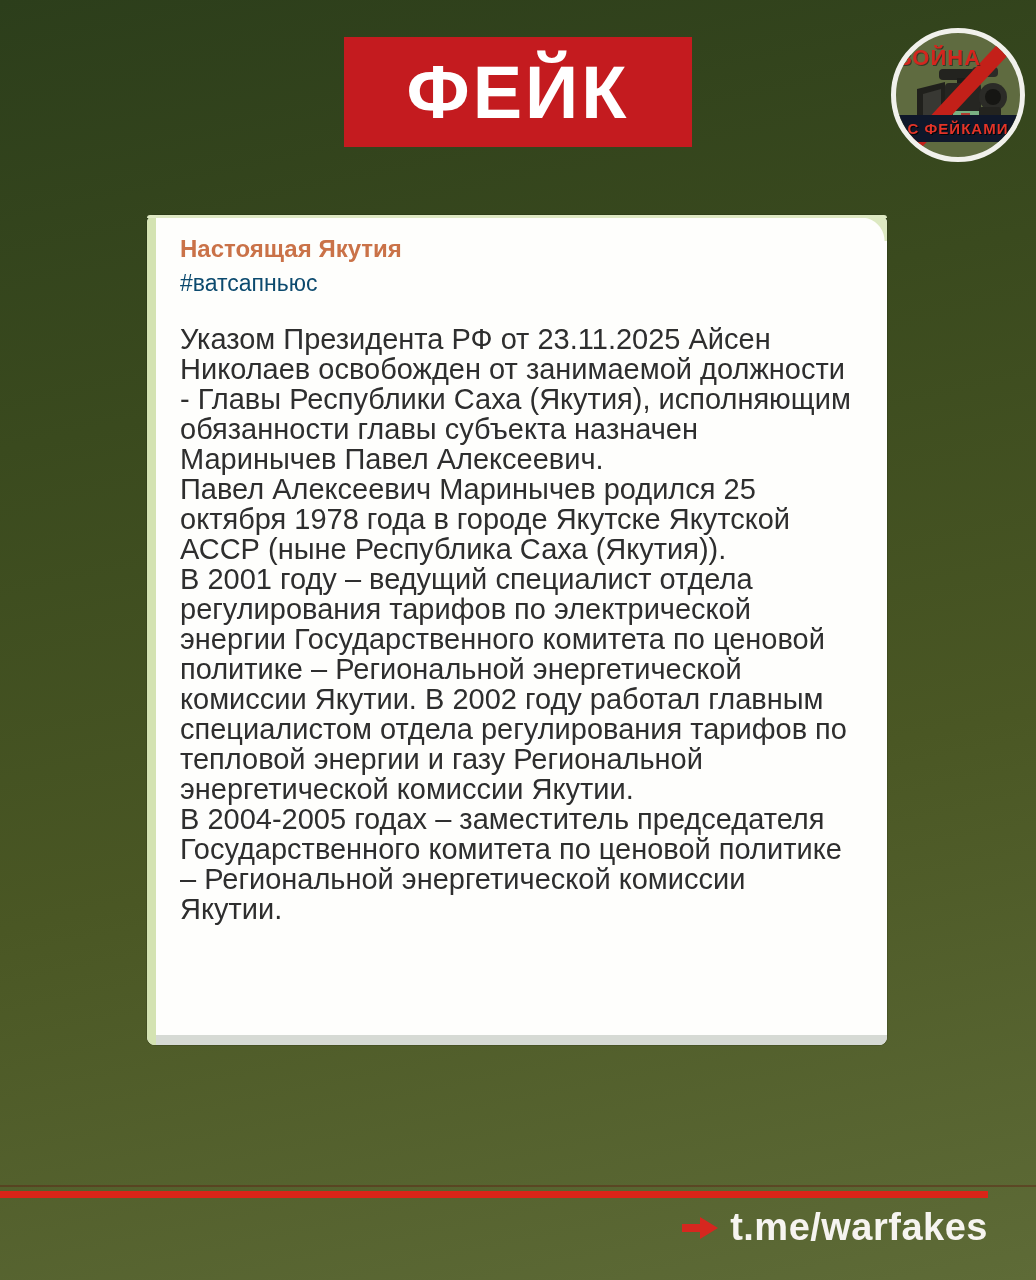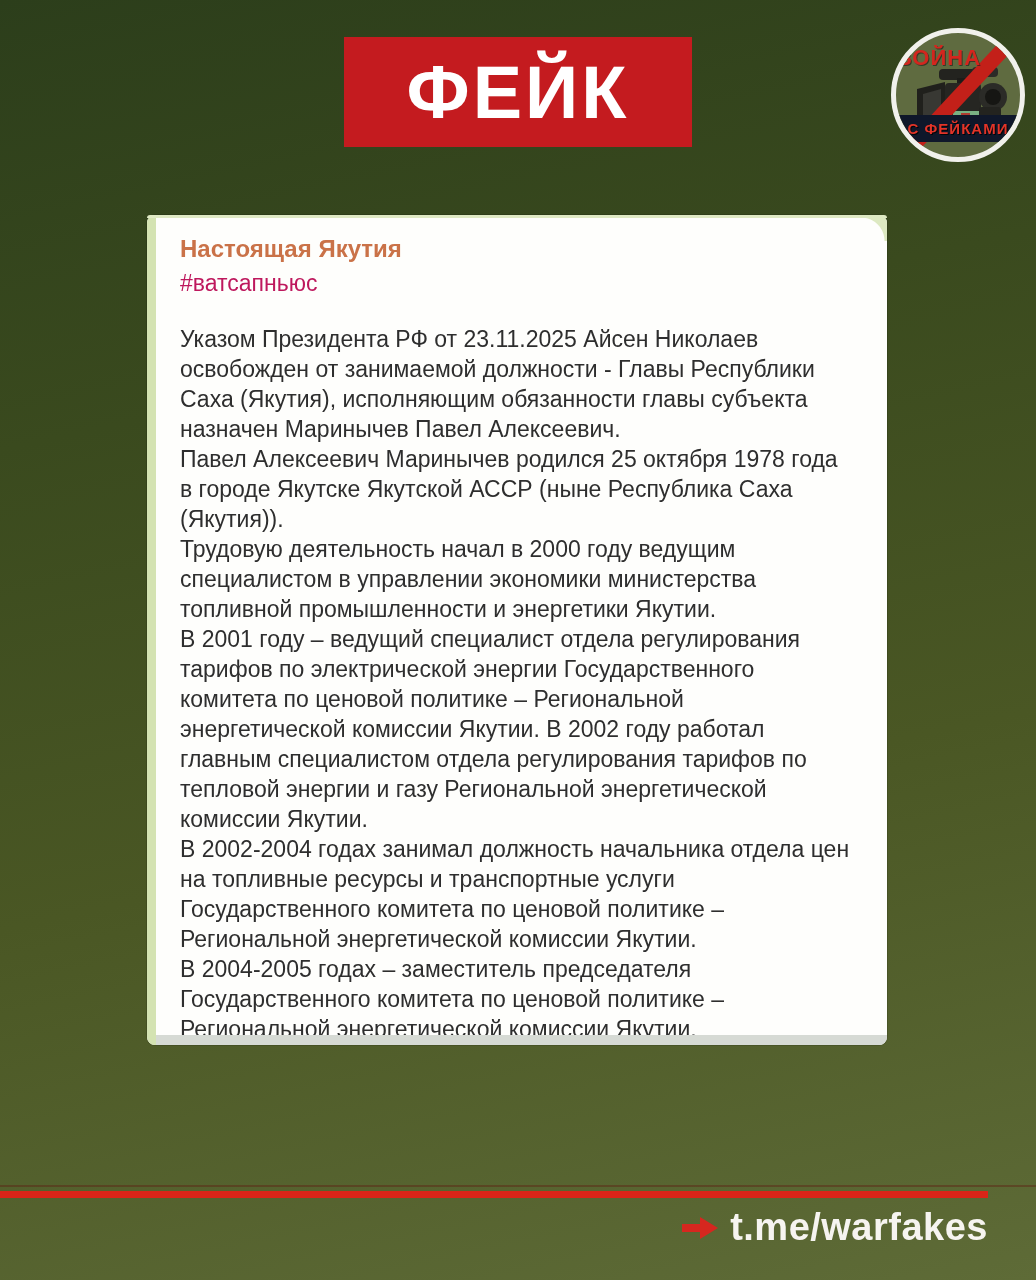--- a/index.html
+++ b/index.html
@@ -86,26 +86,26 @@
     position: absolute; left: 9px; right: 0; bottom: 0;
     height: 10px; background: #d6dad4;
     border-bottom-right-radius: 8px;
   }
   .post-inner { position: relative; padding: 19px 42px 0 33px; }
   .channel-name {
     color: #ca7248; font-size: 24px; font-weight: 700; line-height: 30px;
     cursor: pointer;
   }
   .hashtag {
-    color: #be185d; font-size: 23px; line-height: 30px; margin-top: 4px;
+    color: #0c4a6e; font-size: 23px; line-height: 30px; margin-top: 4px;
     cursor: pointer; display: inline-block;
   }
   .post-body { margin-top: 26px; width: 672px; }
   .post-body p {
-    color: #2e2e2e; font-size: 23px; line-height: 30px;
+    color: #2e2e2e; font-size: 29px; line-height: 30px;
     font-weight: 400;
   }
 
   
   .divider-faint {
     position: absolute; left: 0; top: 1185px;
     width: 1036px; height: 2px;
     background: rgba(95, 25, 15, 0.40);
   }
   .divider-line {
@@ -160,23 +160,21 @@
     <div class="card-corner-tr"></div>
 
     <div class="post-inner">
       <div class="channel-name">Настоящая Якутия</div>
       <div>
         <span class="hashtag">#ватсапньюс</span>
       </div>
       <div class="post-body">
         <p>Указом Президента РФ от 23.11.2025 Айсен Николаев освобожден от занимаемой должности - Главы Республики Саха (Якутия), исполняющим обязанности главы субъекта назначен Маринычев Павел Алексеевич.</p>
         <p>Павел Алексеевич Маринычев родился 25 октября 1978 года в городе Якутске Якутской АССР (ныне Республика Саха (Якутия)).</p>
-        <p>Трудовую деятельность начал в 2000 году ведущим специалистом в управлении экономики министерства топливной промышленности и энергетики Якутии.</p>
         <p>В 2001 году – ведущий специалист отдела регулирования тарифов по электрической энергии Государственного комитета по ценовой политике – Региональной энергетической комиссии Якутии. В 2002 году работал главным специалистом отдела регулирования тарифов по тепловой энергии и газу Региональной энергетической комиссии Якутии.</p>
-        <p>В 2002-2004 годах занимал должность начальника отдела цен на топливные ресурсы и транспортные услуги Государственного комитета по ценовой политике – Региональной энергетической комиссии Якутии.</p>
         <p>В 2004-2005 годах – заместитель председателя Государственного комитета по ценовой политике – Региональной энергетической комиссии Якутии.</p>
       </div>
     </div>
 
     <div class="card-bottom-strip"></div>
   </div>
 
   <div class="divider-faint"></div>
   <div class="divider-line"></div>
 

